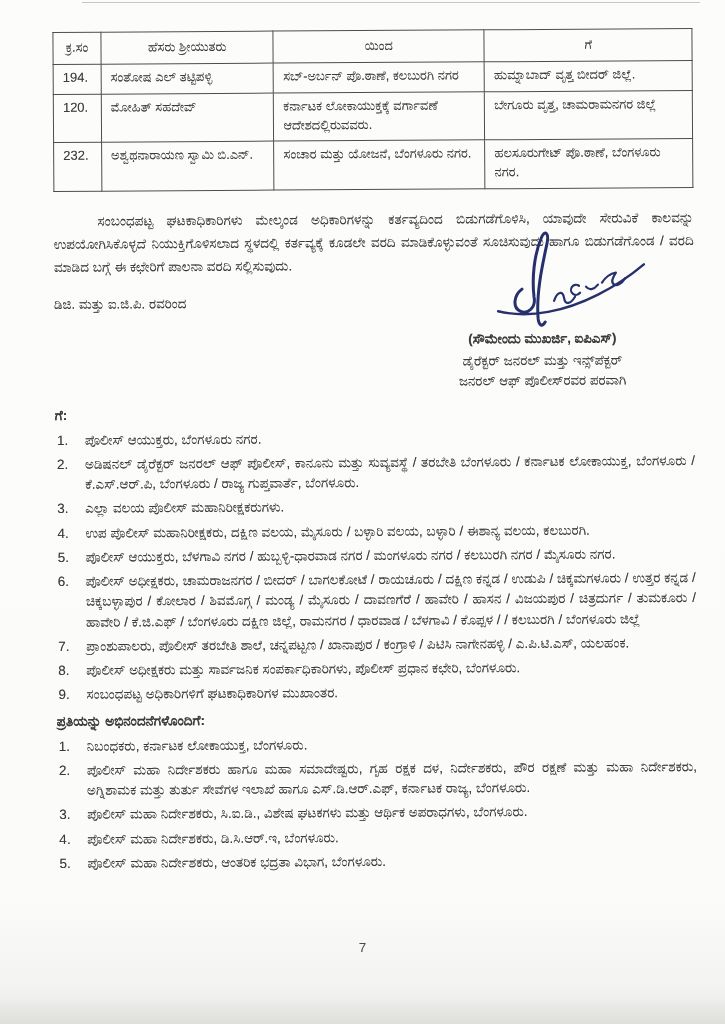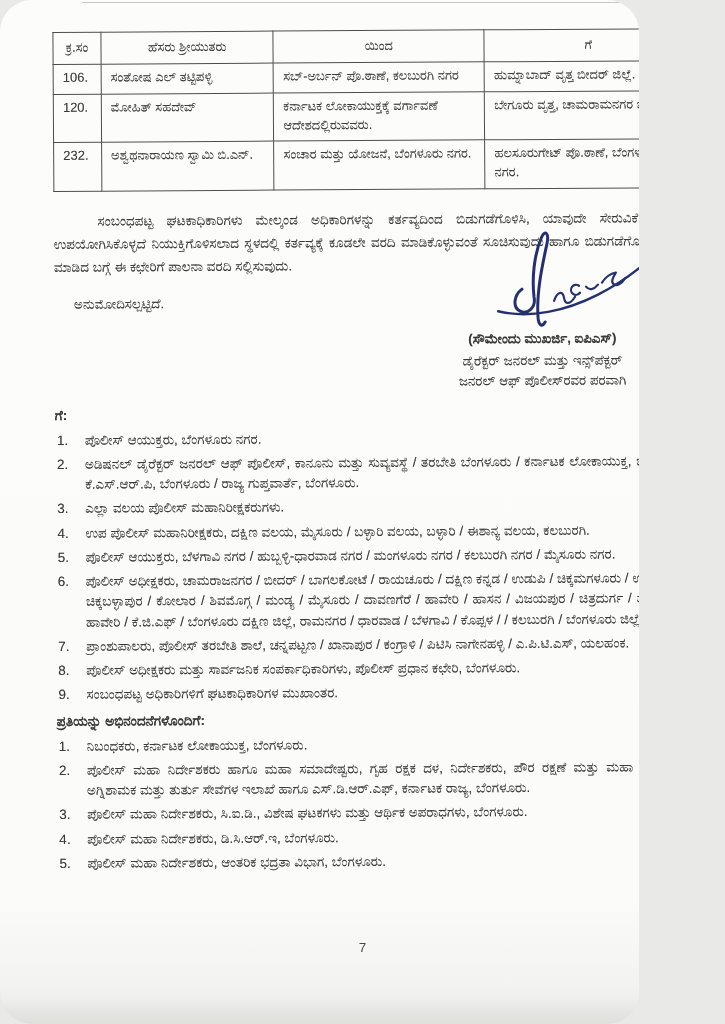--- a/index.html
+++ b/index.html
@@ -4,24 +4,23 @@
 <style>
   html,body { margin:0; padding:0; }
   body {
     width:725px; height:1024px;
     font-family:"Liberation Sans", sans-serif;
     color:#3a3a38;
     background:#e9e9e7;
   }
   .page {
     position:relative;
-    width:639px; height:1024px;
+    width:725px; height:1024px;
     overflow:hidden;
     background:linear-gradient(180deg,#fcfcfa 0%,#fbfbf9 88%,#f3f3f1 96%,#e9e9e7 100%);
-    border-radius:32px;
   }
   .top-line {
     position:absolute; top:2px; left:82px; width:618px; height:0;
     border-top:1.5px solid #c7c7c2;
   }
   .content {
     position:absolute; left:55px; top:30px; width:640px;
     transform:rotate(-0.35deg);
     text-shadow:0 0 0.5px rgba(70,70,70,0.45);
   }
@@ -96,21 +95,21 @@
       <thead>
         <tr>
           <th>ಕ್ರ.ಸಂ</th>
           <th>ಹೆಸರು ಶ್ರೀಯುತರು</th>
           <th>ಯಿಂದ</th>
           <th>ಗೆ</th>
         </tr>
       </thead>
       <tbody>
         <tr>
-          <td>106.</td>
+          <td>194.</td>
           <td>ಸಂತೋಷ ಎಲ್ ತಟ್ಟಿಪಳ್ಳಿ</td>
           <td>ಸಬ್-ಅರ್ಬನ್ ಪೊ.ಠಾಣೆ, ಕಲಬುರಗಿ ನಗರ</td>
           <td>ಹುಮ್ನಾಬಾದ್ ವೃತ್ತ ಬೀದರ್ ಜಿಲ್ಲೆ.</td>
         </tr>
         <tr>
           <td>120.</td>
           <td>ಮೋಹಿತ್ ಸಹದೇವ್</td>
           <td>ಕರ್ನಾಟಕ ಲೋಕಾಯುಕ್ತಕ್ಕೆ ವರ್ಗಾವಣೆ ಆದೇಶದಲ್ಲಿರುವವರು.</td>
           <td>ಬೇಗೂರು ವೃತ್ತ, ಚಾಮರಾಮನಗರ ಜಿಲ್ಲೆ</td>
         </tr>
@@ -120,21 +119,21 @@
           <td>ಸಂಚಾರ ಮತ್ತು ಯೋಜನೆ, ಬೆಂಗಳೂರು ನಗರ.</td>
           <td>ಹಲಸೂರುಗೇಟ್ ಪೊ.ಠಾಣೆ, ಬೆಂಗಳೂರು ನಗರ.</td>
         </tr>
       </tbody>
     </table>
 
     <p class="body-para">ಸಂಬಂಧಪಟ್ಟ ಘಟಕಾಧಿಕಾರಿಗಳು ಮೇಲ್ಕಂಡ ಅಧಿಕಾರಿಗಳನ್ನು ಕರ್ತವ್ಯದಿಂದ ಬಿಡುಗಡೆಗೊಳಿಸಿ, ಯಾವುದೇ ಸೇರುವಿಕೆ ಕಾಲವನ್ನು ಉಪಯೋಗಿಸಿಕೊಳ್ಳದೆ ನಿಯುಕ್ತಿಗೊಳಿಸಲಾದ ಸ್ಥಳದಲ್ಲಿ ಕರ್ತವ್ಯಕ್ಕೆ ಕೂಡಲೇ ವರದಿ ಮಾಡಿಕೊಳ್ಳುವಂತೆ ಸೂಚಿಸುವುದು ಹಾಗೂ ಬಿಡುಗಡೆಗೊಂಡ / ವರದಿ ಮಾಡಿದ ಬಗ್ಗೆ ಈ ಕಛೇರಿಗೆ ಪಾಲನಾ ವರದಿ ಸಲ್ಲಿಸುವುದು.</p>
 
     <div class="sign-area">
       <div class="approval">
-        <div class="indent">ಅನುಮೋದಿಸಲ್ಪಟ್ಟಿದೆ.</div>
+        <div>ಡಿಜಿ. ಮತ್ತು ಐ.ಜಿ.ಪಿ. ರವರಿಂದ</div>
       </div>
 
       <svg class="signature" viewBox="0 0 190 110" xmlns="http://www.w3.org/2000/svg">
         <g fill="none" stroke="#26306d" stroke-linecap="round" stroke-linejoin="round">
           <path stroke-width="3" d="M52,62 C44,68 42,80 50,84 C58,88 66,80 64,70 C62,52 64,28 72,10 C75,3 80,5 77,18 C72,40 66,68 68,92 C69,99 72,100 75,95"></path>
           <path stroke-width="2.4" d="M28,84 C60,92 96,84 128,68 C146,59 162,48 174,38"></path>
           <path stroke-width="2.2" d="M84,74 c3,-9 9,-11 10,-3 c1,7 6,7 11,-1"></path>
           <path stroke-width="2.2" d="M110,66 a5,5 0 1 1 -1,-7"></path>
           <path stroke-width="2.2" d="M116,60 c3,4 8,3 12,-2"></path>
           <path stroke-width="2.2" d="M132,56 c4,-6 9,-9 14,-10 c-4,6 -5,10 -2,12 c3,2 8,-1 11,-6"></path>

